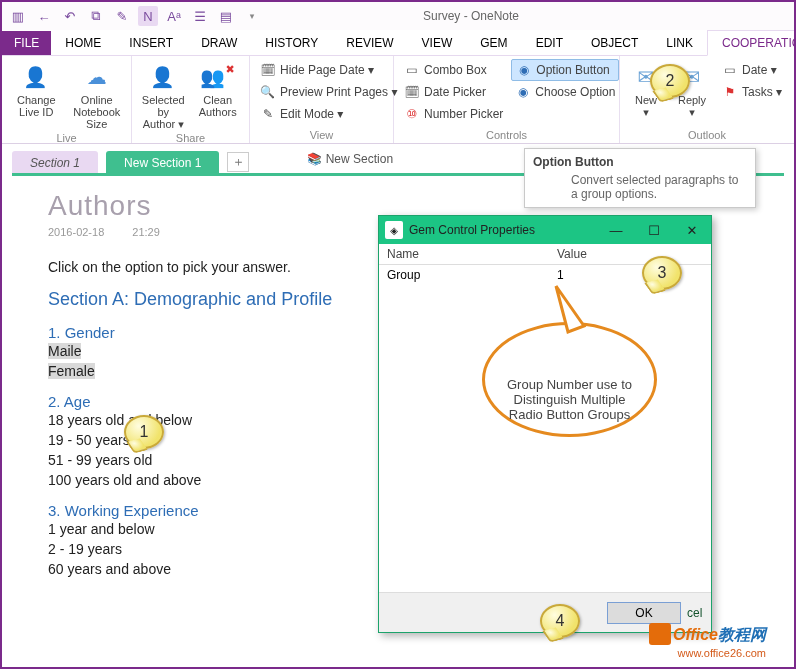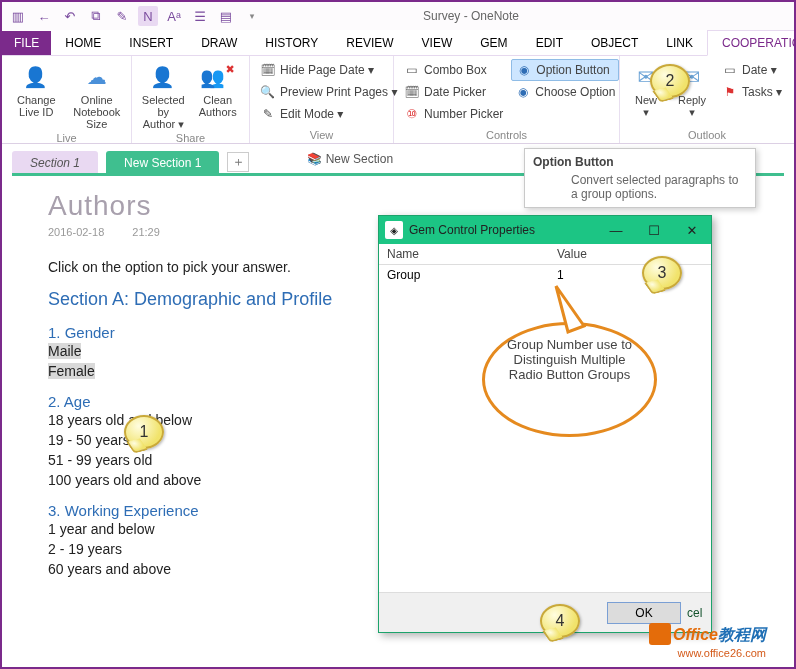--- a/index.html
+++ b/index.html
@@ -73,21 +73,21 @@
 .dlg-hdr .c1 { width: 170px; }
 .dlg-body { flex: 1; background: #fff; position: relative; font-size: 12px; }
 .dlg-row { display: flex; }
 .dlg-row div { padding: 3px 8px; }
 .dlg-row .c1 { width: 170px; }
 .dlg-foot { height: 40px; display: flex; align-items: center; justify-content: flex-end; gap: 6px; padding: 0 10px; background: #f0f0f0; border-top: 1px solid #ddd; }
 .dlg-foot button { width: 74px; height: 22px; font-size: 12px; background: #e8e8e8; border: 1px solid #aaa; }
 .dlg-foot .ok { background: #dcdcdc; border: 1px solid #7a9fd4; }
 
 
-.oval { position: absolute; left: 480px; top: 320px; width: 175px; height: 115px; border: 3px solid #e58a1f; background: #fff; border-radius: 50%; display: flex; align-items: flex-start; justify-content: center; text-align: center; font-size: 13px; color: #444; padding: 12px; z-index: 25; }
+.oval { position: absolute; left: 480px; top: 320px; width: 175px; height: 115px; border: 3px solid #e58a1f; background: #fff; border-radius: 50%; display: flex; align-items: flex-end; justify-content: center; text-align: center; font-size: 13px; color: #444; padding: 12px; z-index: 25; }
 .ovaltail { position: absolute; left: 554px; top: 282px; width: 0; height: 0; z-index: 26; }
 .ovaltail svg { overflow: visible; }
 
 
 .wm { position: absolute; right: 28px; bottom: 8px; font-size: 16px; font-style: italic; font-weight: bold; z-index: 40; }
 .wm .o { color: #e46c0a; } .wm .b { color: #1f6fb5; }
 .wm .url { font-size: 11px; color: #d45a1a; display: block; text-align: right; font-style: normal; font-weight: normal; }
 .wm .logo { display:inline-block; width:22px; height:22px; background:#e46c0a; border-radius:3px; vertical-align:middle; margin-right:2px; position:relative; top:-2px;}
 </style>
 </head>

